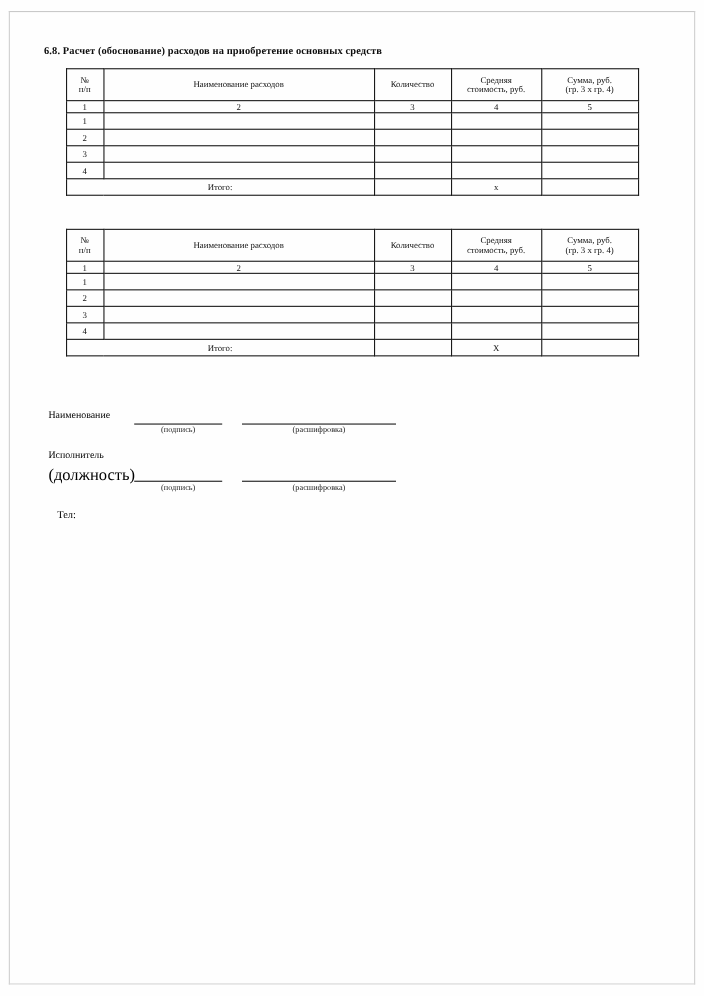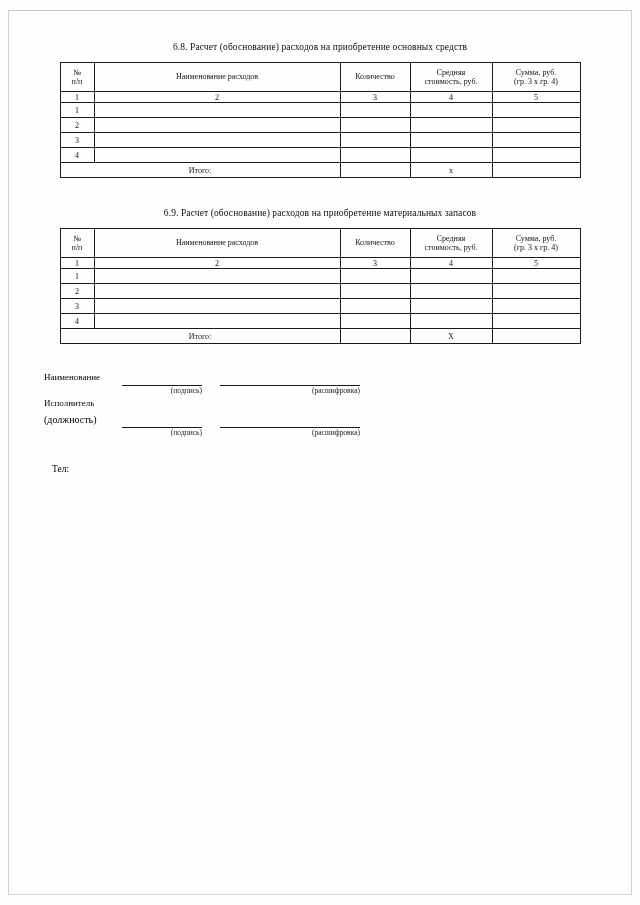--- a/index.html
+++ b/index.html
@@ -43,22 +43,22 @@
   .section {
     position: absolute;
     left: 40px;
     width: 560px;
   }
   .sec1 { top: 42px; }
   .sec2 { top: 208px; }
 
   .section-title {
     font-size: 9.5px;
-    font-weight: normal;
-    text-align: center;
+    font-weight: bold;
+    text-align: left;
     letter-spacing: 0.1px;
     margin: 0 0 10px 0;
     color: #0d0d0d;
   }
 
   table.calc {
     border-collapse: collapse;
     width: 520px;
     margin: 0 auto;
     table-layout: fixed;
@@ -112,32 +112,32 @@
     position: absolute;
     left: 4px;
     top: 0;
     font-size: 9px;
     white-space: nowrap;
   }
   .sig-label2 {
     position: absolute;
     left: 4px;
     top: 16px;
-    font-size: 10px;
+    font-size: 15px;
     white-space: nowrap;
   }
   .sig-line {
     position: absolute;
     border-bottom: 1px solid #1a1a1a;
     height: 0;
   }
   .sig-caption {
     position: absolute;
     font-size: 7.5px;
-    text-align: right;
+    text-align: center;
     white-space: nowrap;
     color: #1a1a1a;
   }
   .tel {
     position: absolute;
     left: 52px;
     top: 464px;
     font-size: 9.5px;
   }
 </style>
@@ -218,21 +218,20 @@
           <td colspan="2" class="total-label">Итого:</td>
           <td></td>
           <td class="x-cell">х</td>
           <td></td>
         </tr>
       </tbody>
     </table>
   </div>
 
   <div class="section sec2">
-    <div class="section-title">6.9. Расчет (обоснование) расходов на приобретение материальных запасов</div>
     <table class="calc">
       <colgroup>
         <col class="col-no">
           <col class="col-name">
           <col class="col-qty">
           <col class="col-cost">
           <col class="col-sum">
       </colgroup>
       <thead>
         <tr>
@@ -301,21 +300,21 @@
   <div class="signatures">
 
     <div class="sig-row">
       <span class="sig-label">Наименование</span>
       <span class="sig-line" style="left:82px; top:13px; width:80px;"></span>
       <span class="sig-caption" style="left:82px; top:14px; width:80px;">(подпись)</span>
       <span class="sig-line" style="left:180px; top:13px; width:140px;"></span>
       <span class="sig-caption" style="left:180px; top:14px; width:140px;">(расшифровка)</span>
     </div>
 
-    <div class="sig-row" style="height:42px; margin-top:2px;">
+    <div class="sig-row" style="height:42px; margin-top:12px;">
       <span class="sig-label">Исполнитель</span>
       <span class="sig-label2">(должность)</span>
       <span class="sig-line" style="left:82px; top:29px; width:80px;"></span>
       <span class="sig-caption" style="left:82px; top:30px; width:80px;">(подпись)</span>
       <span class="sig-line" style="left:180px; top:29px; width:140px;"></span>
       <span class="sig-caption" style="left:180px; top:30px; width:140px;">(расшифровка)</span>
     </div>
   </div>
 
   <div class="tel">Тел:</div>

